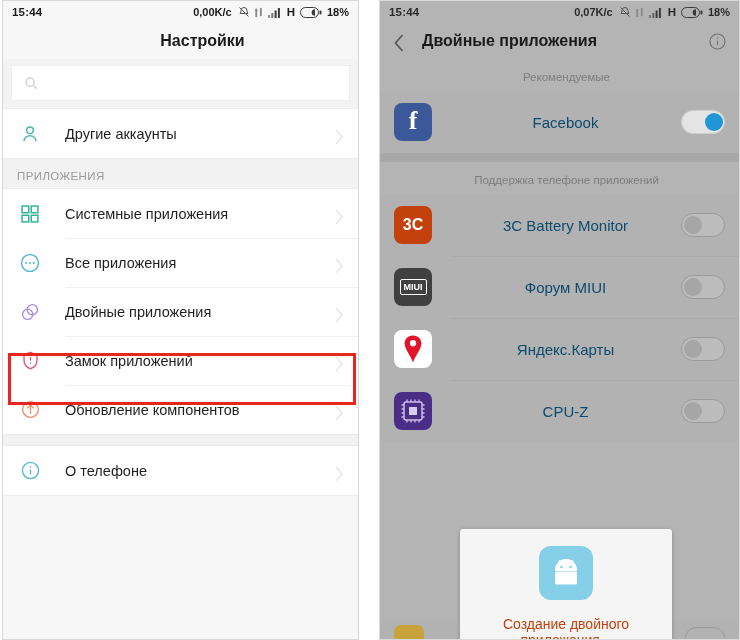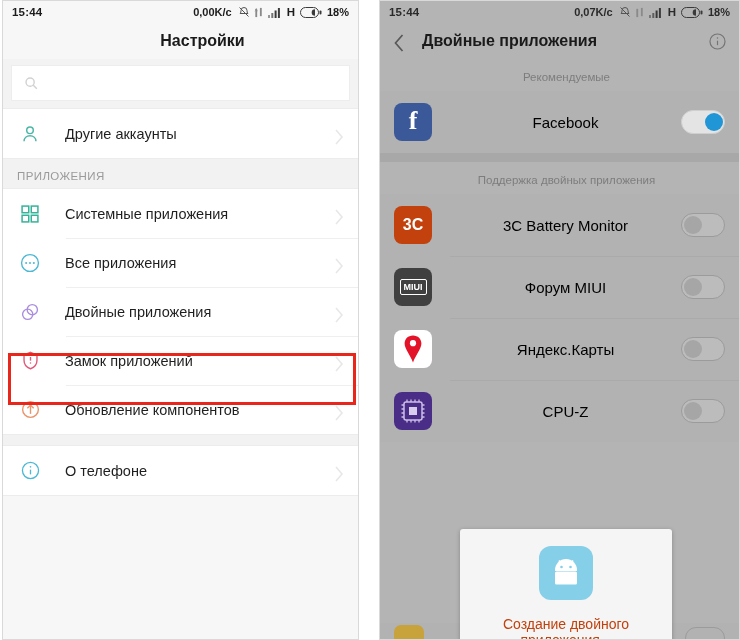--- a/index.html
+++ b/index.html
@@ -105,21 +105,21 @@
   }
   .app-row + .app-row::before{
     content:""; position:absolute; left:70px; right:0; top:0; height:1px; background:#aaaaaa;
   }
   .app-ico {
     width: 38px; height: 38px; flex: 0 0 38px;
     border-radius: 8px; overflow:hidden;
     display:flex;align-items:center;justify-content:center;
     font-weight:700; color:#fff;
   }
-  .app-name { margin-left: 18px; font-size: 15px; color:#000000; flex:1; }
+  .app-name { margin-left: 18px; font-size: 15px; color:#0c4a6e; flex:1; }
 
   .toggle {
     width: 44px; height: 24px; border-radius: 12px;
     background: #ffffff22; border: 1px solid #9b9b9b;
     position: relative; flex: 0 0 44px;
   }
   .toggle .knob {
     position:absolute; top:2px; left:2px;
     width: 18px; height: 18px; border-radius: 50%;
     background: #a6a6a6;
@@ -409,21 +409,21 @@
           </span>
           <span class="app-name">Facebook</span>
           <span class="toggle on">
               <span class="knob"></span>
             </span>
         </div>
       </div>
 
       <div class="r-strip"></div>
 
-      <div class="r-section">Поддержка двойных приложения</div>
+      <div class="r-section">Поддержка телефоне приложений</div>
 
       <div class="r-card">
 
         <div class="app-row">
           <span class="app-ico" style="background:#c2410c;font-size:16px;">
             <span>3C</span>
           </span>
           <span class="app-name">3C Battery Monitor</span>
           <span class="toggle">
               <span class="knob"></span>

